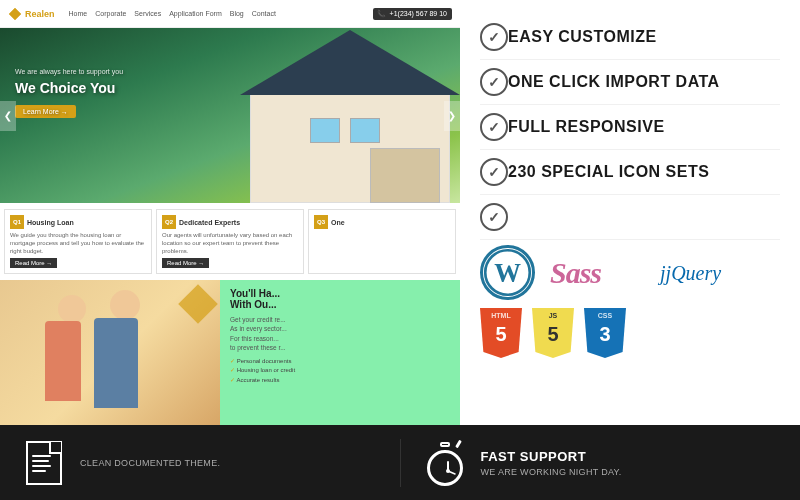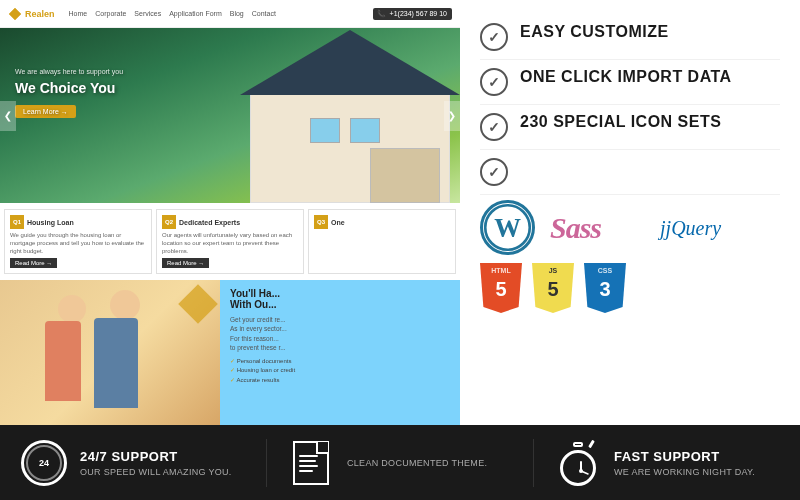--- a/index.html
+++ b/index.html
@@ -174,21 +174,21 @@
       color: #fff;
       padding: 2px 5px;
       display: inline-block;
     }
 
     
     .mock-lower {
       display: flex;
       height: 165px;
       position: relative;
-      background: #7dd3fc;
+      background: #86efac;
     }
     .mock-person-bg {
       width: 220px;
       height: 165px;
       background: linear-gradient(to bottom right, #e8d5b5, #f0c080);
       position: relative;
       overflow: hidden;
       flex-shrink: 0;
     }
 
@@ -223,22 +223,22 @@
       flex: 1;
       padding: 15px 20px;
       display: flex;
       flex-direction: column;
       justify-content: flex-start;
       gap: 0;
     }
 
     .feature-item {
       display: flex;
-      align-items: flex-start;
-      gap: 12px;
+      align-items: center;
+      gap: 0;
       padding: 8px 0;
       border-bottom: 1px solid #f0f0f0;
     }
     .feature-item:last-child {
       border-bottom: none;
     }
     .check-circle {
       width: 28px;
       height: 28px;
       border-radius: 50%;
@@ -614,20 +614,24 @@
     <div class="feature-item">
       <div class="check-circle"></div>
       <span class="feature-label">EASY CUSTOMIZE</span>
     </div>
     <div class="feature-item">
       <div class="check-circle"></div>
       <span class="feature-label">ONE CLICK IMPORT DATA</span>
     </div>
     <div class="feature-item">
       <div class="check-circle"></div>
+      <span class="feature-label">FULL RESPONSIVE</span>
+    </div>
+    <div class="feature-item">
+      <div class="check-circle"></div>
       <span class="feature-label">230 SPECIAL ICON SETS</span>
     </div>
     <div class="feature-item">
       <div class="check-circle"></div>
     </div>
 
     <div class="tech-logos">
 
       <div class="tech-row">
 
@@ -675,33 +679,20 @@
           </div>
         </div>
       </div>
     </div>
 
   </div>
 </div>
 
 <div class="bottom-bar">
 
-  <div class="bottom-item">
-    <div class="bottom-icon">
-      <div class="clock-icon">
-        <div class="clock-inner">
-          <span style="font-size:9px;font-weight:bold;color:#fff;">24</span>
-        </div>
-      </div>
-    </div>
-    <div class="bottom-text">
-      <div class="bottom-title">24/7 SUPPORT</div>
-      <div class="bottom-subtitle">OUR SPEED WILL AMAZING YOU.</div>
-    </div>
-  </div>
 
   <div class="bottom-item">
     <div class="bottom-icon">
       <div class="doc-icon">
         <div class="doc-lines">
           <div class="doc-line" style="width:80%;"></div>
           <div class="doc-line" style="width:70%;"></div>
           <div class="doc-line" style="width:80%;"></div>
           <div class="doc-line" style="width:60%;"></div>
         </div>

